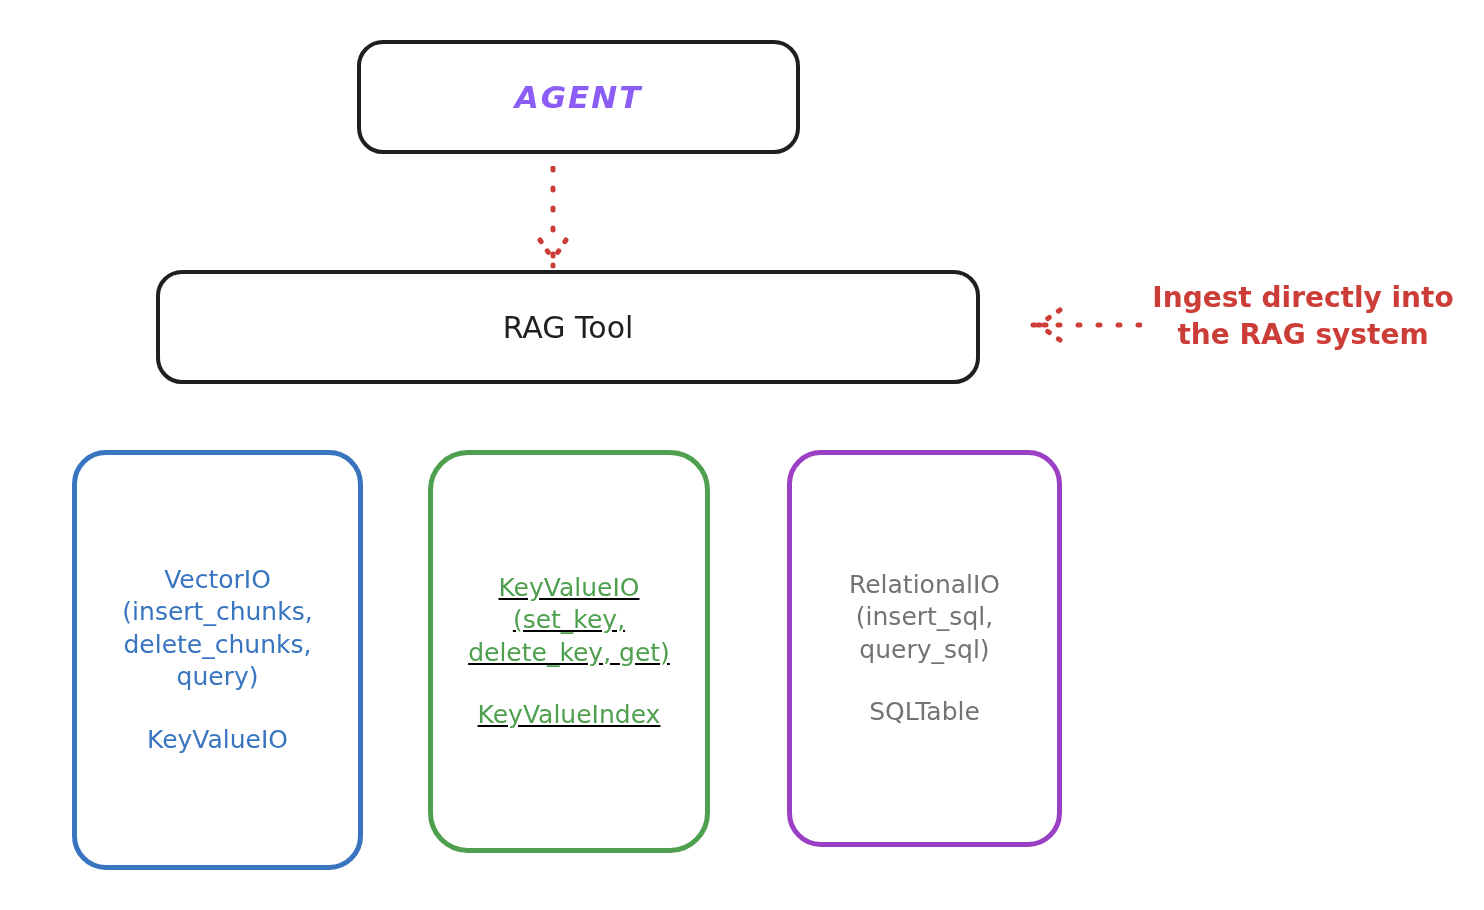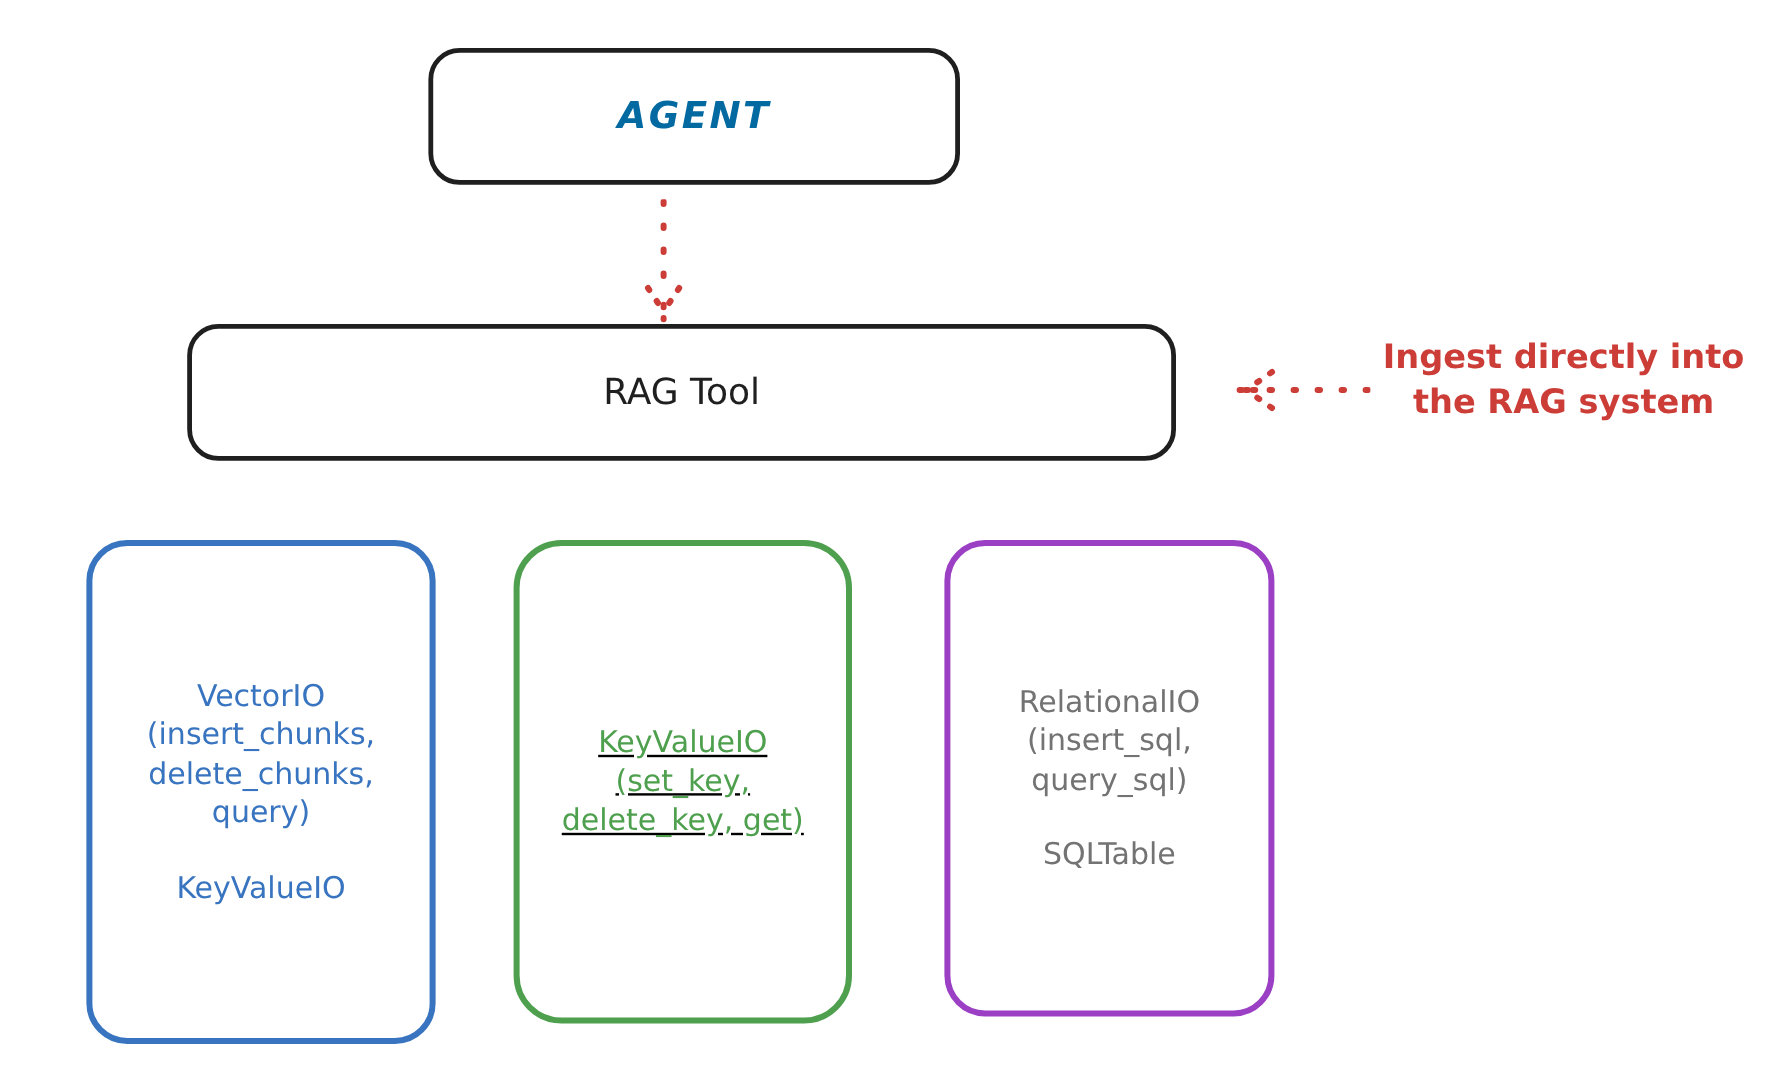--- a/index.html
+++ b/index.html
@@ -69,21 +69,21 @@
     border: 5px solid #9b3fc4;
     border-radius: 34px;
   }
 
   .title-main {
     font-family: "DejaVu Sans", sans-serif;
     font-style: italic;
     font-weight: 700;
     font-size: 31px;
     letter-spacing: 2px;
-    color: #0369a1;
+    color: #8b5cf6;
   }
   .title-tool {
     font-family: "DejaVu Sans", sans-serif;
     font-size: 30px;
     color: #1f1f1f;
   }
 
   .card-body {
     display: flex;
     flex-direction: column;
@@ -182,20 +182,21 @@
 query)</div>
       <div class="card-index c-blue">KeyValueIO</div>
     </div>
   </div>
 
   <div class="node node-keyvalue">
     <div class="card-body">
       <div class="card-api c-green">KeyValueIO
 (set_key,
 delete_key, get)</div>
+      <div class="card-index c-green">KeyValueIndex</div>
     </div>
   </div>
 
   <div class="node node-relational">
     <div class="card-body">
       <div class="card-api c-purple">RelationalIO
 (insert_sql,
 query_sql)</div>
       <div class="card-index c-purple">SQLTable</div>
     </div>

